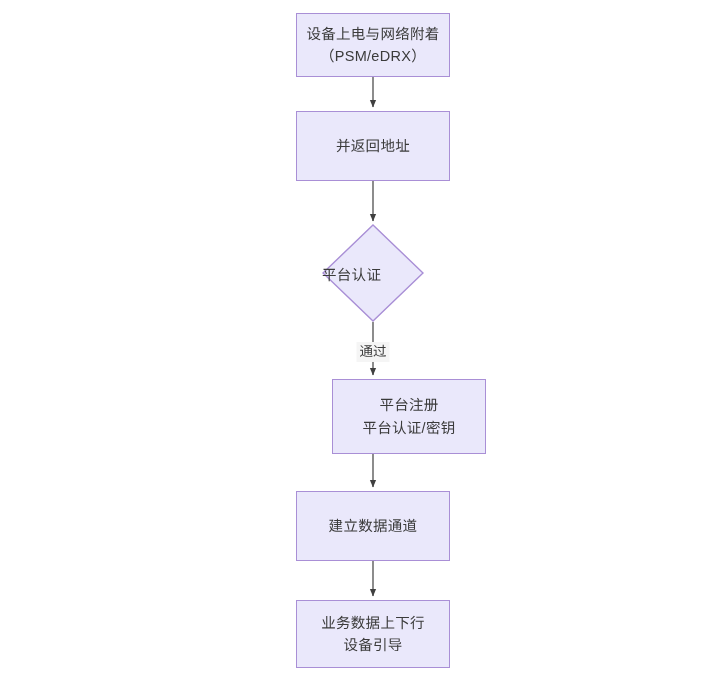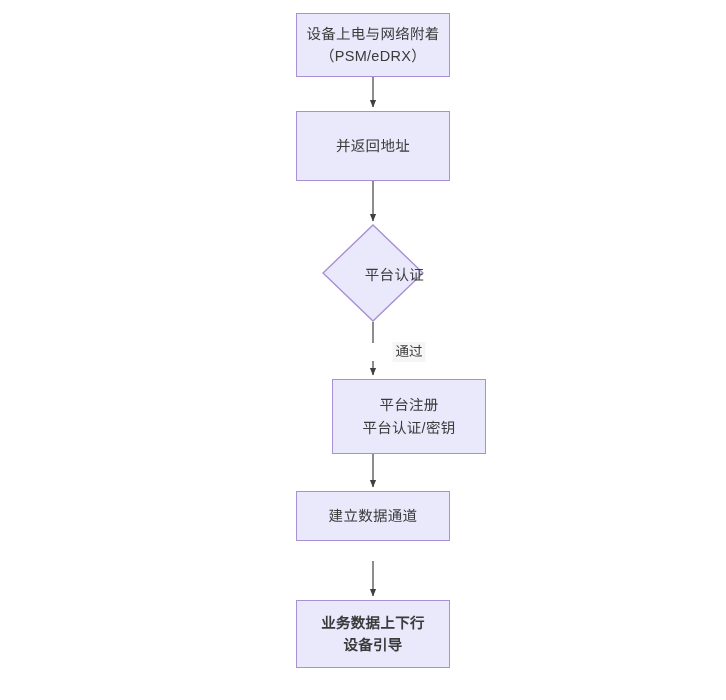--- a/index.html
+++ b/index.html
@@ -42,21 +42,21 @@
   }
   .node-box .line {
     display: block;
   }
 
   
   .node-diamond {
     position: absolute;
     display: flex;
     align-items: center;
-    justify-content: flex-end;
+    justify-content: flex-start;
     font-family: Liberation Serif, serif;
   }
   .node-diamond .diamond-shape {
     position: absolute;
     left: 0;
     top: 0;
     width: 100%;
     height: 100%;
   }
   .node-diamond .diamond-label {
@@ -81,21 +81,20 @@
   
   .edge-label {
     position: absolute;
     background: #f5f5f5;
     color: #3b3b3b;
     font-size: 13.5px;
     line-height: 1.35;
     padding: 1px 3px;
     white-space: nowrap;
     transform: translateX(-50%);
-    margin-left: 36px;
   }
 </style>
 </head>
 <body>
 
 <div id="flow-canvas">
 
   <svg class="edge" viewBox="0 0 726 700" width="726" height="700" aria-hidden="true">
     <defs>
       <marker id="arrowhead" markerWidth="9" markerHeight="9" refX="7.2" refY="3.6" orient="auto" markerUnits="userSpaceOnUse">
@@ -132,22 +131,22 @@
     <span class="diamond-label">平台认证</span>
   </div>
 
   <div class="edge-label" style="left:373px; top:342px;">通过</div>
 
   <div class="node-box" style="left:296px; top:379px; width:154px; height:75px;margin-left:36px;">
     <span class="line">平台注册</span>
     <span class="line">平台认证/密钥</span>
   </div>
 
-  <div class="node-box" style="left:296px; top:491px; width:154px; height:50px;">
+  <div class="node-box" style="left:296px; top:491px; width:154px; height:70px;">
     <span class="line">建立数据通道</span>
   </div>
 
-  <div class="node-box" style="left:296px; top:600px; width:154px; height:68px;font-weight:bold;">
+  <div class="node-box" style="left:296px; top:600px; width:154px; height:68px;">
     <span class="line">业务数据上下行</span>
     <span class="line">设备引导</span>
   </div>
 
 </div>
 
 </body></html>

